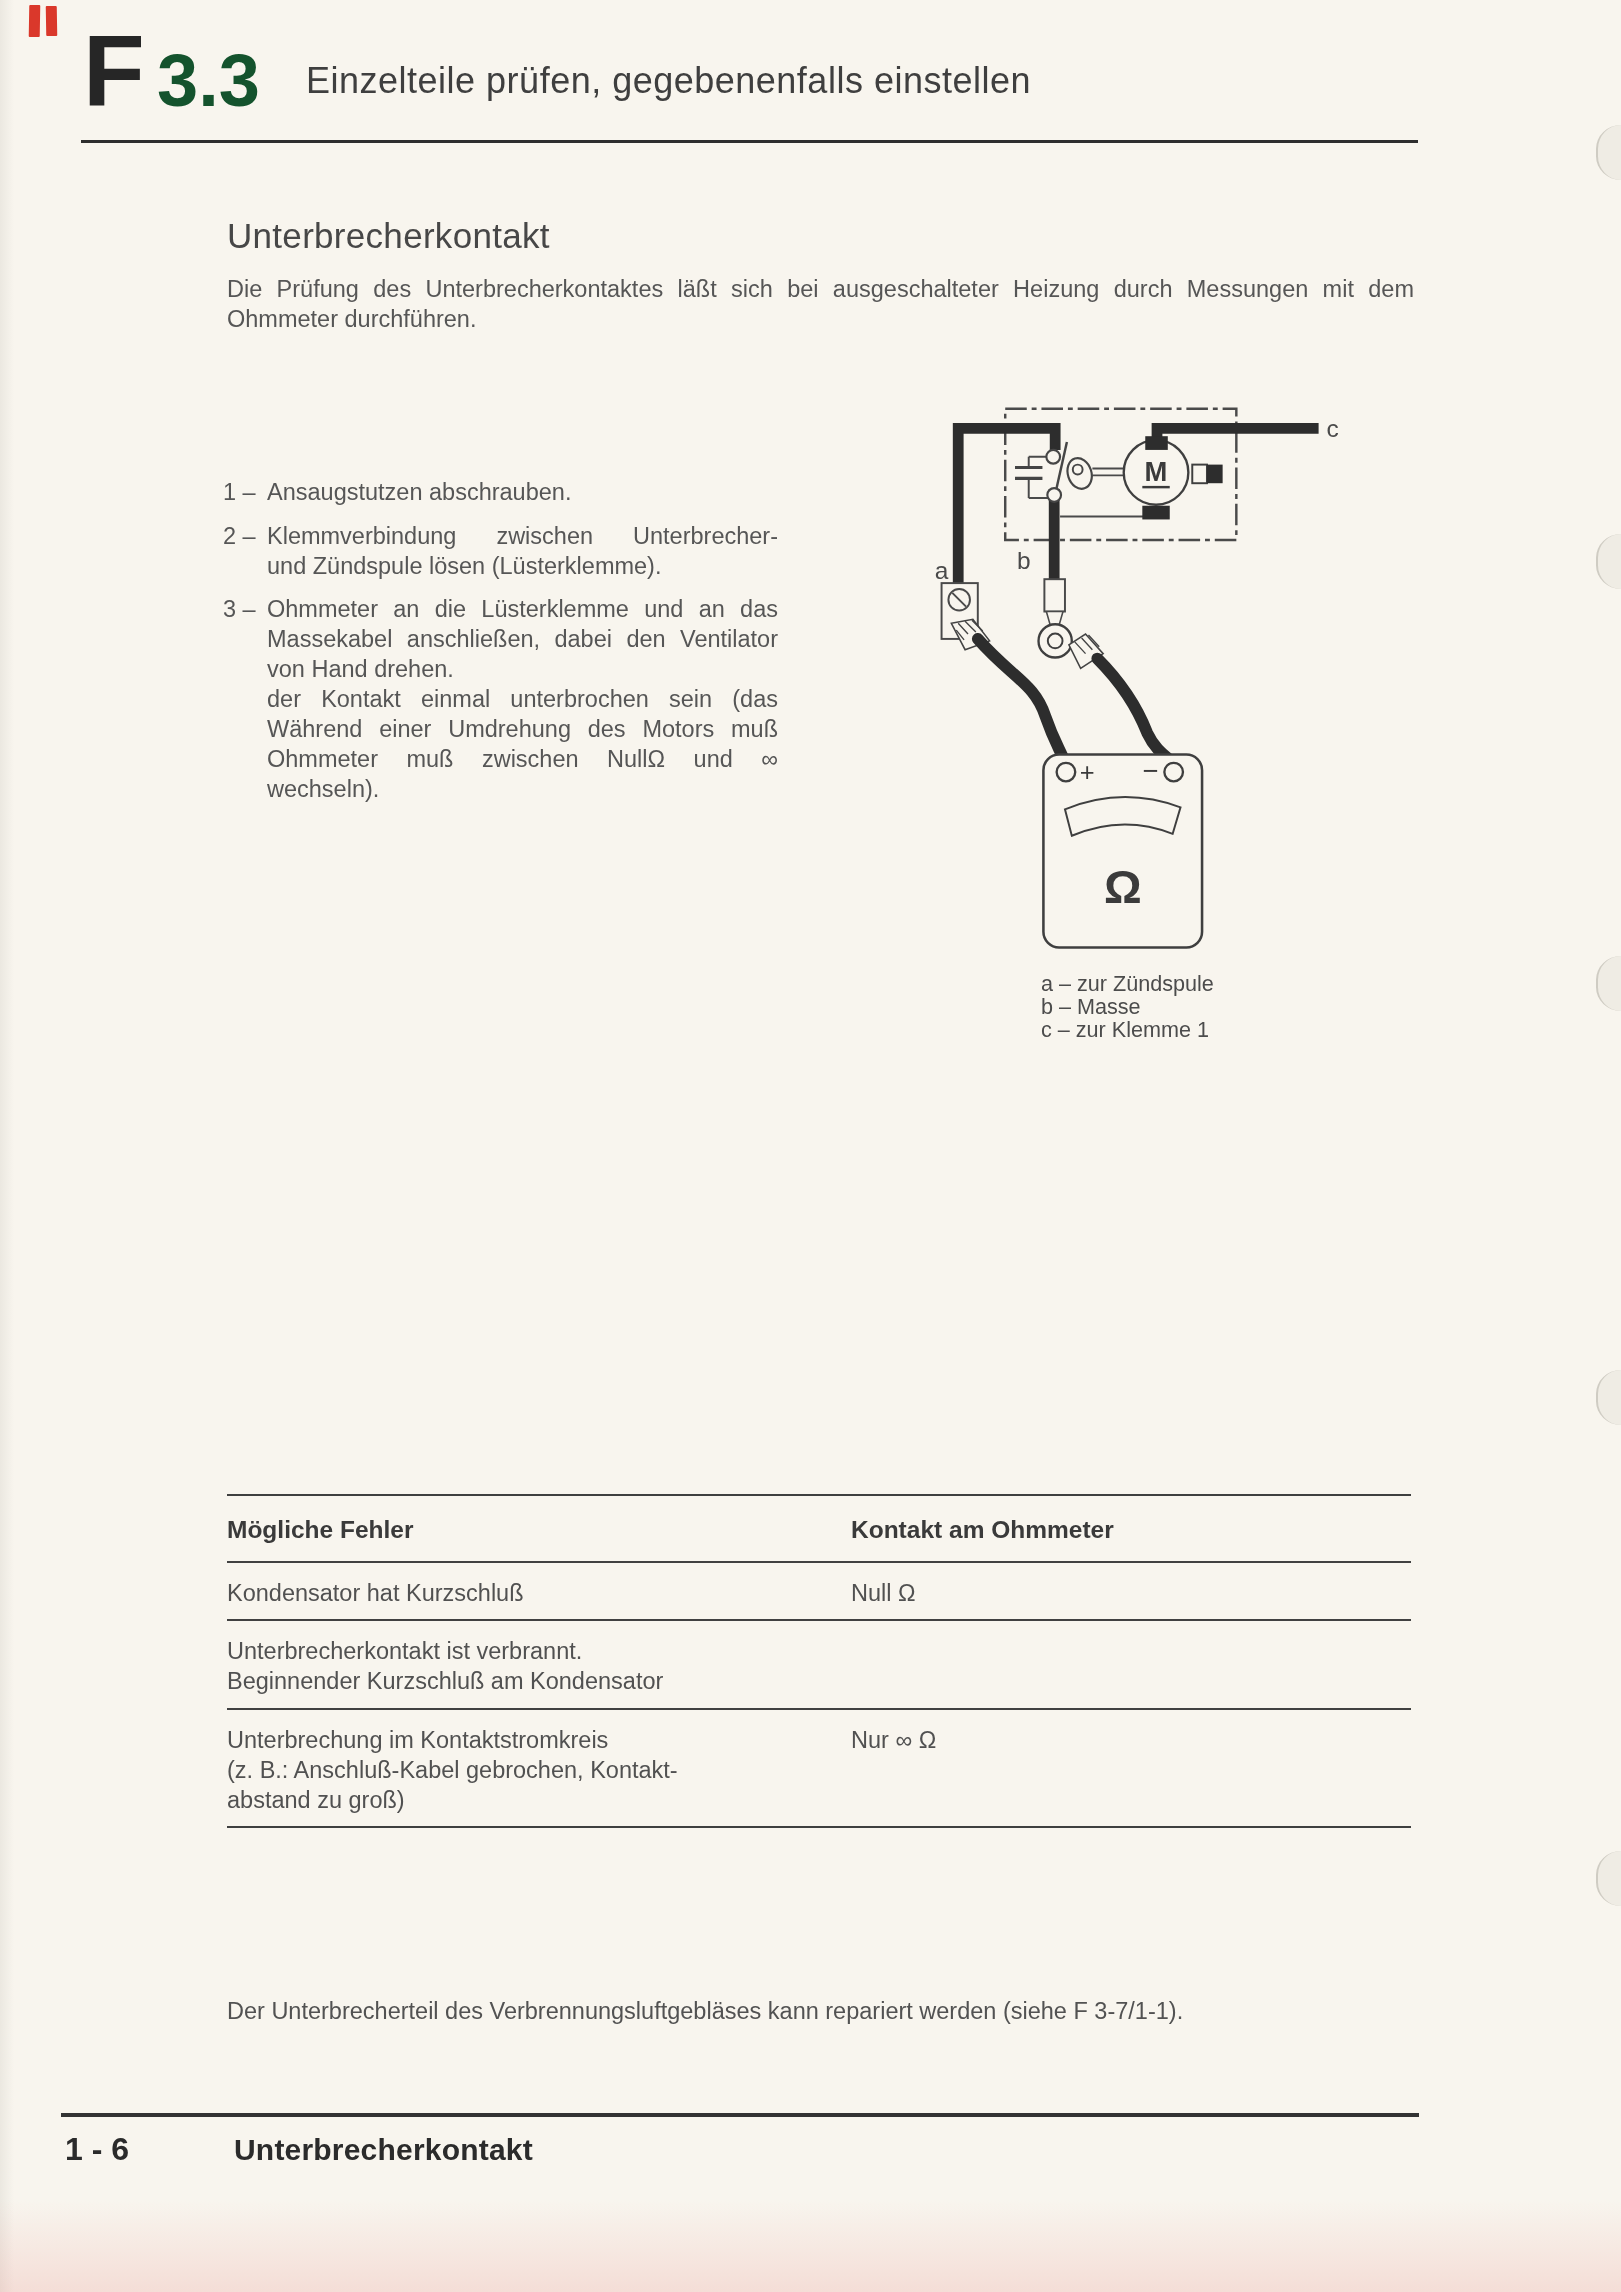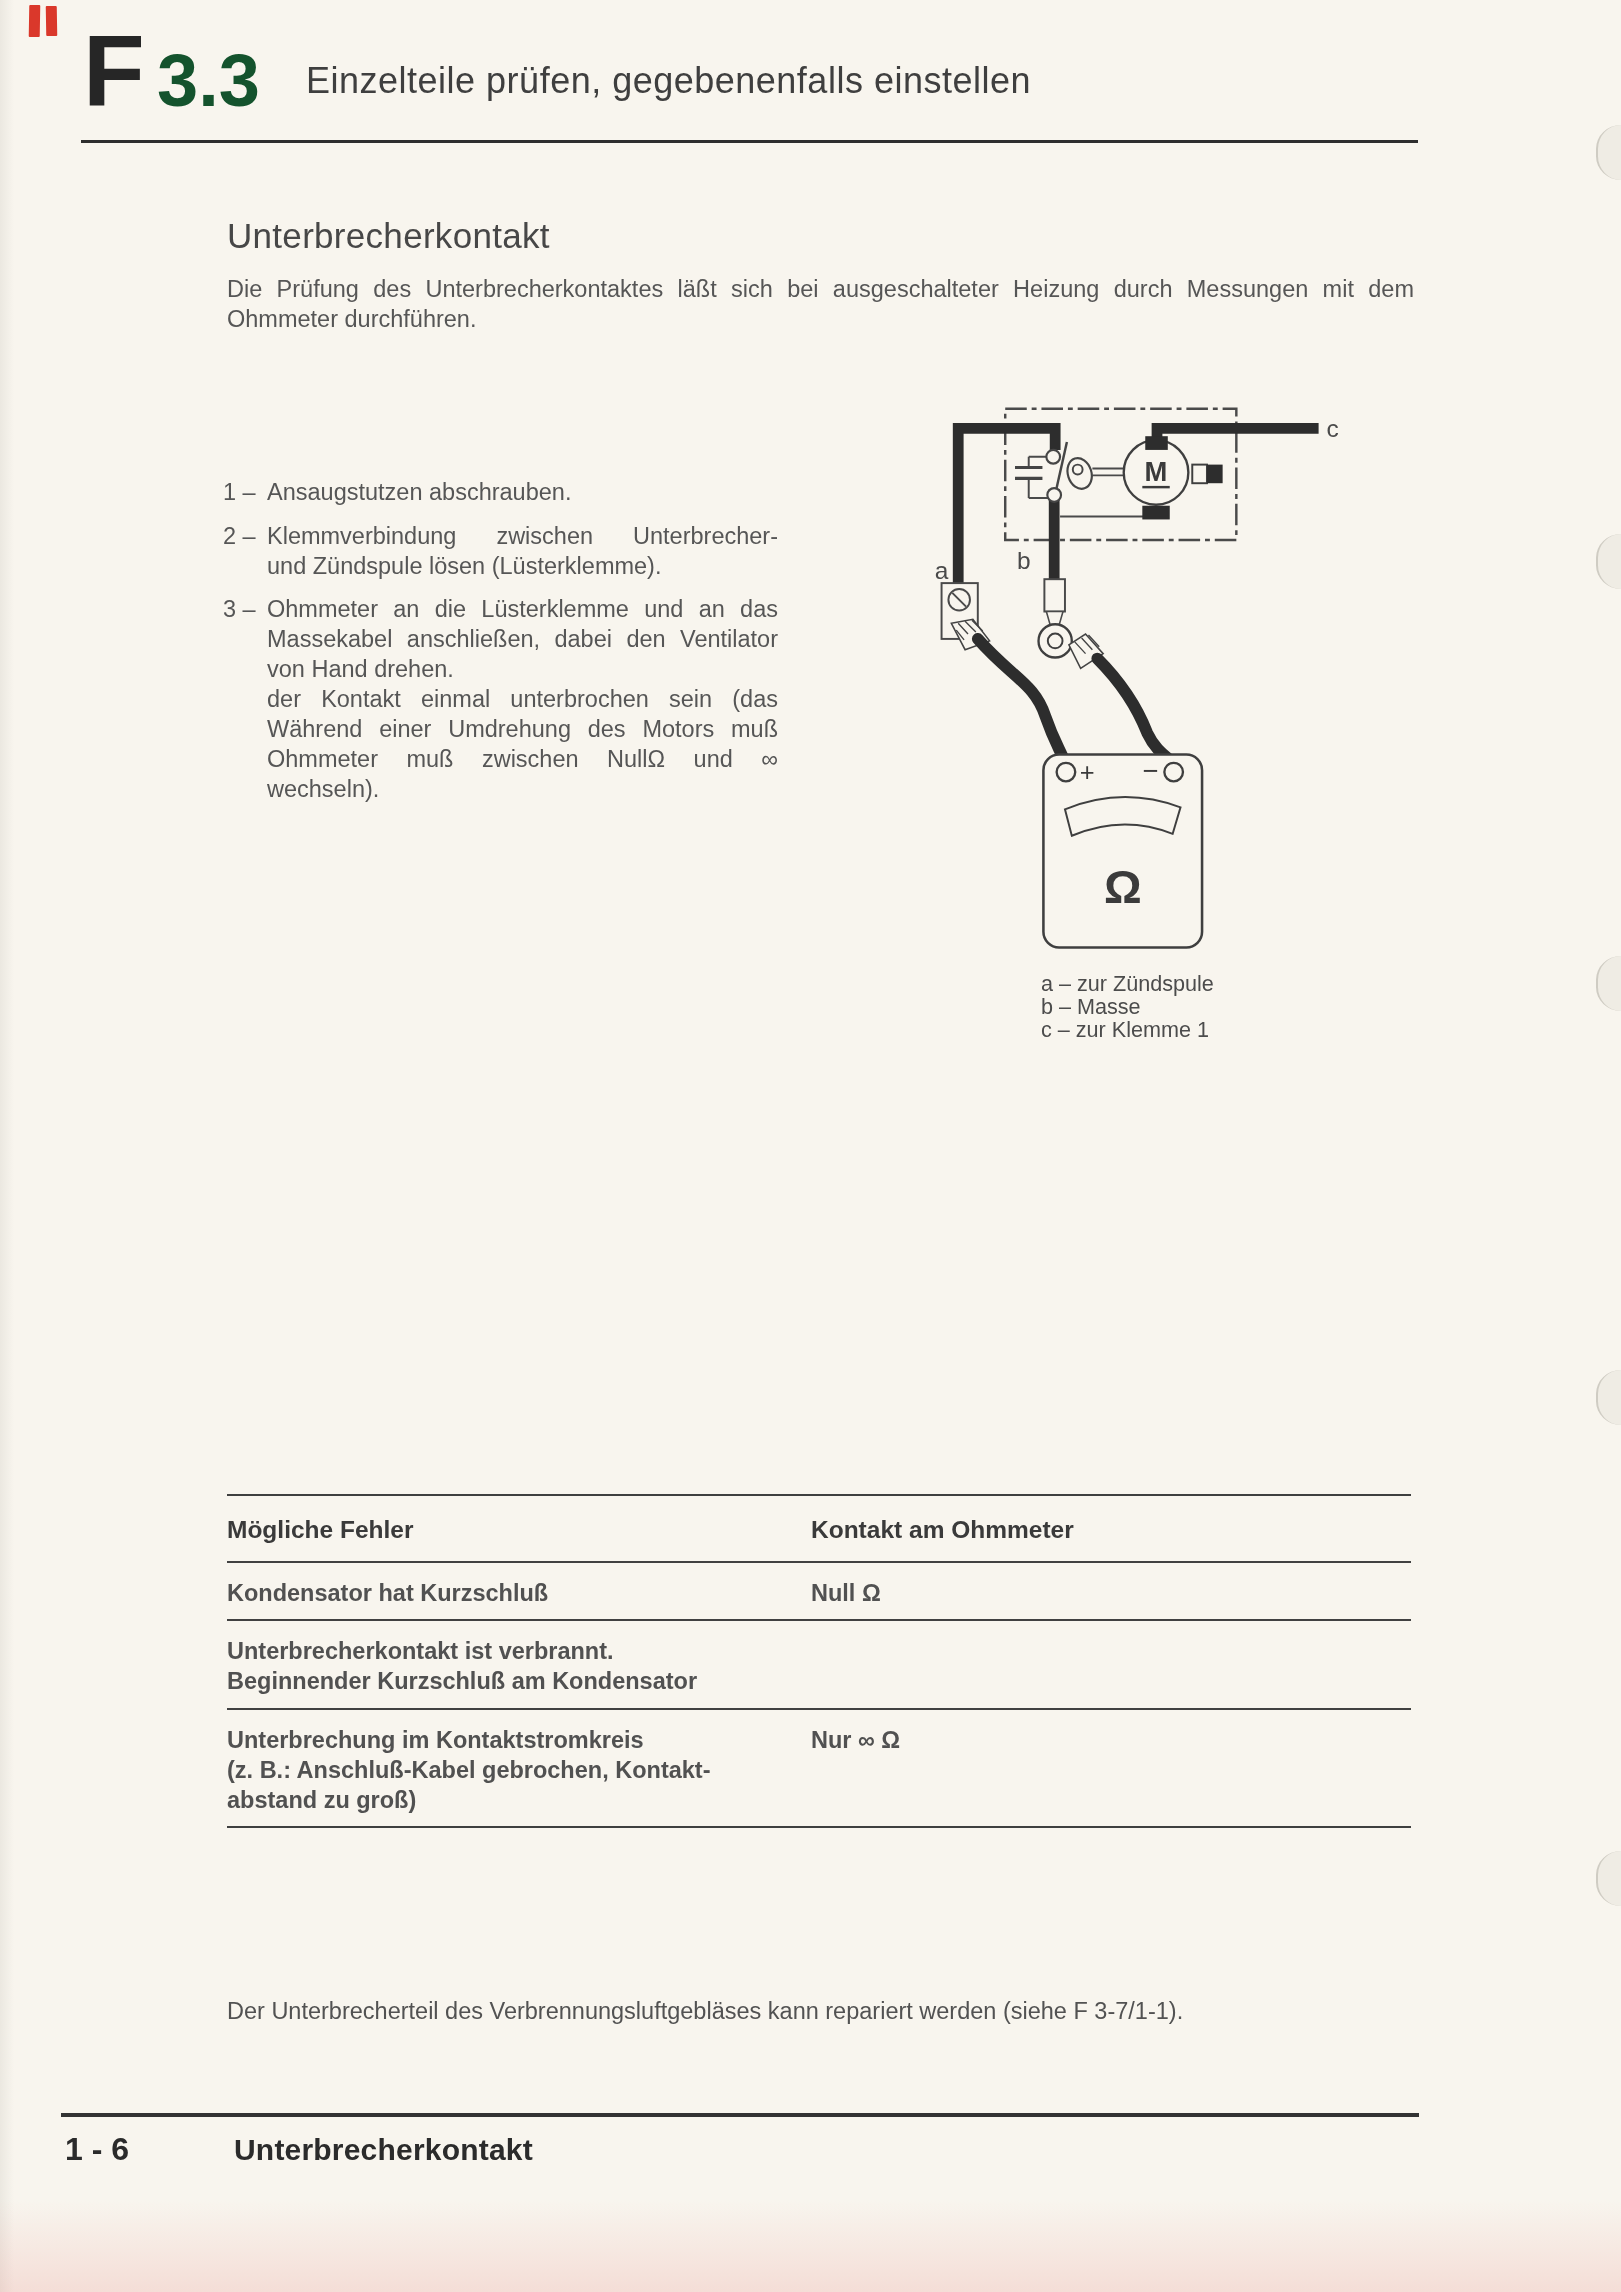--- a/index.html
+++ b/index.html
@@ -31,23 +31,23 @@
   
   .steps{left:267px;top:477px;width:511px;font-size:23.5px;line-height:30px;color:#565656;}
   .step{position:relative;margin-bottom:13.7px;}
   .step-num{position:absolute;left:-44px;top:0;white-space:nowrap;}
   
   #diagram{left:921px;top:387px;}
   .legend{left:1041px;top:972px;font-size:21.6px;color:#4c4c4c;}
   .legend .tline{min-height:23px;line-height:23px;}
   
   .vtable{left:227px;top:1494px;width:1184px;border-top:2.9px solid #3f3f3f;border-bottom:2.9px solid #3f3f3f;color:#515151;}
-  .trow{display:grid;grid-template-columns:584px 1fr;}
+  .trow{display:grid;grid-template-columns:584px 1fr;gap:40px;}
   .trow + .trow{border-top:2.4px solid #414141;}
-  .cell{font-size:23.5px;line-height:30px;padding-top:14.7px;padding-bottom:11.8px;padding-right:19.6px;font-weight:bold;}
+  .cell{font-size:23.5px;line-height:30px;padding-top:14.7px;padding-bottom:11.8px;padding-right:19.6px;}
   .thead .cell{font-weight:bold;color:#3a3a3a;padding-top:18.6px;padding-bottom:13.7px;font-size:24.5px;}
   .h-hdr{height:65px;box-sizing:border-box;}
   .h-r1{min-height:54px;box-sizing:border-box;}
   .h-r2{min-height:84px;box-sizing:border-box;}
   .h-r3{min-height:112px;box-sizing:border-box;}
   
   .note{left:227px;top:1998px;font-size:23.5px;color:#525252;}
   .foot-rule{left:61px;top:2113px;width:1358px;height:3.9px;background:#333;}
   .foot-page{left:65px;top:2133px;font-size:32px;font-weight:bold;color:#2b2b2b;line-height:1;}
   .foot-title{left:234px;top:2135px;font-size:30px;font-weight:bold;color:#2b2b2b;line-height:1;letter-spacing:0.2px;}

